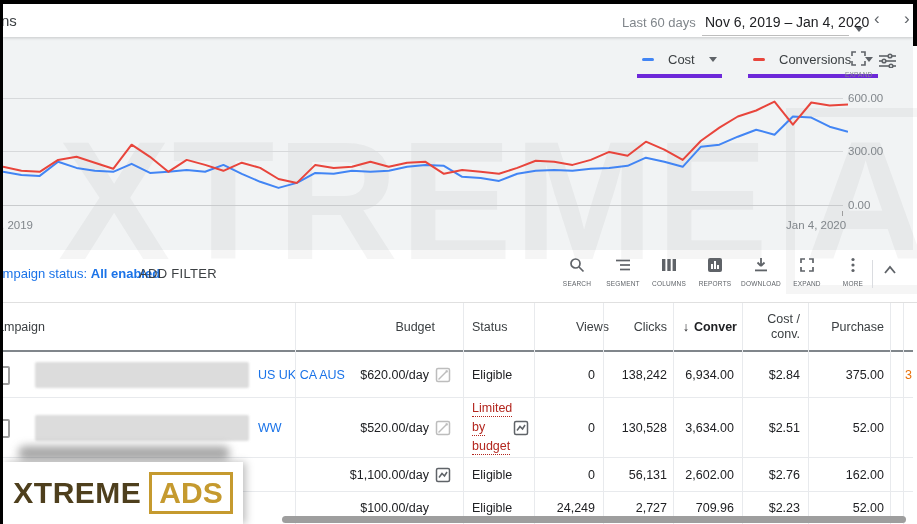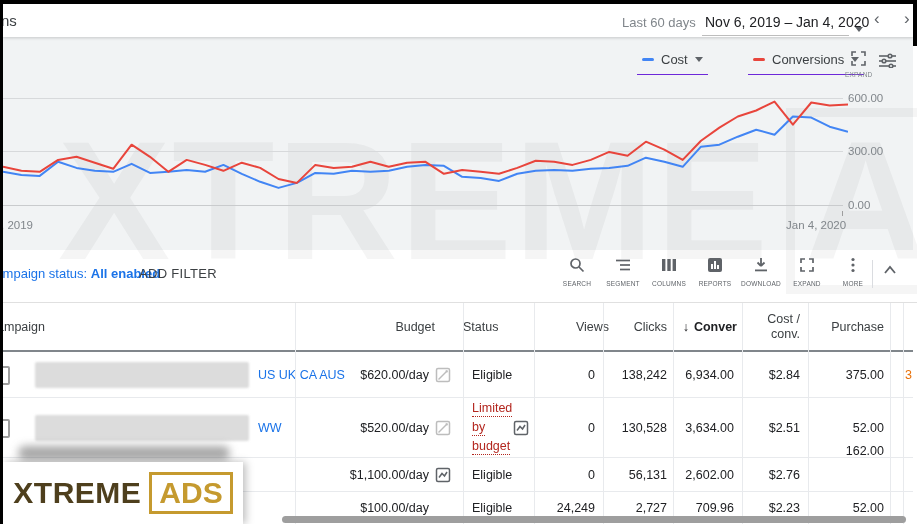--- a/index.html
+++ b/index.html
@@ -16,22 +16,22 @@
   .date-range{position:absolute;left:702px;top:10px;font-size:14px;color:#202124;white-space:nowrap;}
   .date-underline{position:absolute;left:699px;top:31px;width:147px;height:1px;background:#bdbdbd;}
   .caret{width:0;height:0;border-left:4.5px solid transparent;border-right:4.5px solid transparent;
          border-top:5px solid #5f6368;display:inline-block;}
   .nav-chv{position:absolute;top:5px;font-size:17px;color:#5f6368;cursor:pointer;}
   
   .chart-panel{left:3px;top:37px;width:910px;height:213px;background:#f1f3f4;z-index:1;}
   .gridline{position:absolute;left:3px;width:840px;height:1px;background:#d7d9db;z-index:2;}
   .ytick{position:absolute;left:848px;width:60px;font-size:11.5px;color:#80868b;z-index:3;}
   .xtick{position:absolute;font-size:11.5px;color:#80868b;z-index:3;white-space:nowrap;}
-  .legend-item{position:absolute;display:inline-flex;align-items:center;gap:7px;
-               padding:0 5px 7px 5px;border-bottom:1px solid #6d28d9;z-index:3;cursor:pointer;}
+  .legend-item{position:absolute;display:inline-flex;align-items:center;gap:14px;
+               padding:0 5px 7px 5px;border-bottom:4px solid #6d28d9;z-index:3;cursor:pointer;}
   .legend-dash{width:12px;height:3px;border-radius:2px;}
   .legend-label{font-size:13px;color:#3c4043;}
   .ctrl{position:absolute;z-index:3;text-align:center;color:#5f6368;cursor:pointer;}
   .ctrl small{display:block;font-size:6.5px;color:#80868b;letter-spacing:.2px;margin-top:1px;}
   #chart-svg{position:absolute;left:3px;top:92px;z-index:3;}
   
   .watermark{left:58px;top:108px;z-index:2;display:flex;align-items:center;gap:16px;
              font-weight:bold;font-size:168px;line-height:1;letter-spacing:2px;
              color:rgba(60,64,67,0.05);pointer-events:none;white-space:nowrap;}
   .watermark .boxed{border:9px solid rgba(60,64,67,0.05);padding:0 10px;}
@@ -201,21 +201,21 @@
         <polyline points="4,10 9,4 14,10" fill="none" stroke="#5f6368" stroke-width="1.8"></polyline>
       </svg>
   </div>
 
   <div class="th" style="left:0;top:303px;width:295px;height:47px;overflow:hidden;">
     <span style="margin-left:-12px;">Campaign</span>
   </div>
   <div class="th right" style="left:295px;top:303px;width:168px;height:47px;padding-right:28px;box-sizing:border-box;">
     <span>Budget</span>
   </div>
-  <div class="th" style="left:463px;top:303px;width:71px;height:47px;box-sizing:border-box;">
+  <div class="th" style="left:463px;top:303px;width:71px;height:47px;padding-left:9px;box-sizing:border-box;">
     <span>Status</span>
   </div>
   <div class="th right" style="left:548px;top:303px;width:69px;height:47px;padding-right:8px;box-sizing:border-box;">
     <span>Views</span>
   </div>
   <div class="th right" style="left:603px;top:303px;width:70px;height:47px;padding-right:6px;box-sizing:border-box;">
     <span>Clicks</span>
   </div>
   <div class="th right" style="left:673px;top:303px;width:69px;height:47px;padding-right:5px;box-sizing:border-box;font-weight:bold;color:#202124;gap:5px;">
     <span>↓</span>
@@ -327,21 +327,21 @@
         </div>
         <div class="cell right" style="left: 603px; top: 458px; width: 70px; height: 34px; box-sizing: border-box; padding-right: 6px;">
           <span>56,131</span>
         </div>
         <div class="cell right" style="left: 673px; top: 458px; width: 69px; height: 34px; box-sizing: border-box; padding-right: 8px;">
           <span>2,602.00</span>
         </div>
         <div class="cell right" style="left: 742px; top: 458px; width: 66px; height: 34px; box-sizing: border-box; padding-right: 8px;">
           <span>$2.76</span>
         </div>
-        <div class="cell right" style="left: 808px; top: 434px; width: 82px; height: 34px; box-sizing: border-box; padding-right: 6px; padding-left: 23px;">
+        <div class="cell right" style="left: 808px; top: 458px; width: 82px; height: 34px; box-sizing: border-box; padding-right: 6px; padding-left: 23px;">
           <span>162.00</span>
         </div>
         <div class="rowline" style="top: 491px;"></div>
       </div>
       <div>
         <div class="cell" style="left: 0px; top: 492px; width: 295px; height: 32px;"></div>
         <div class="cell right" style="left: 295px; top: 492px; width: 168px; height: 32px; box-sizing: border-box; padding-right: 12px;">
           <span>$100.00/day</span>
           <span style="width:22px;flex:none;"></span>
         </div>

